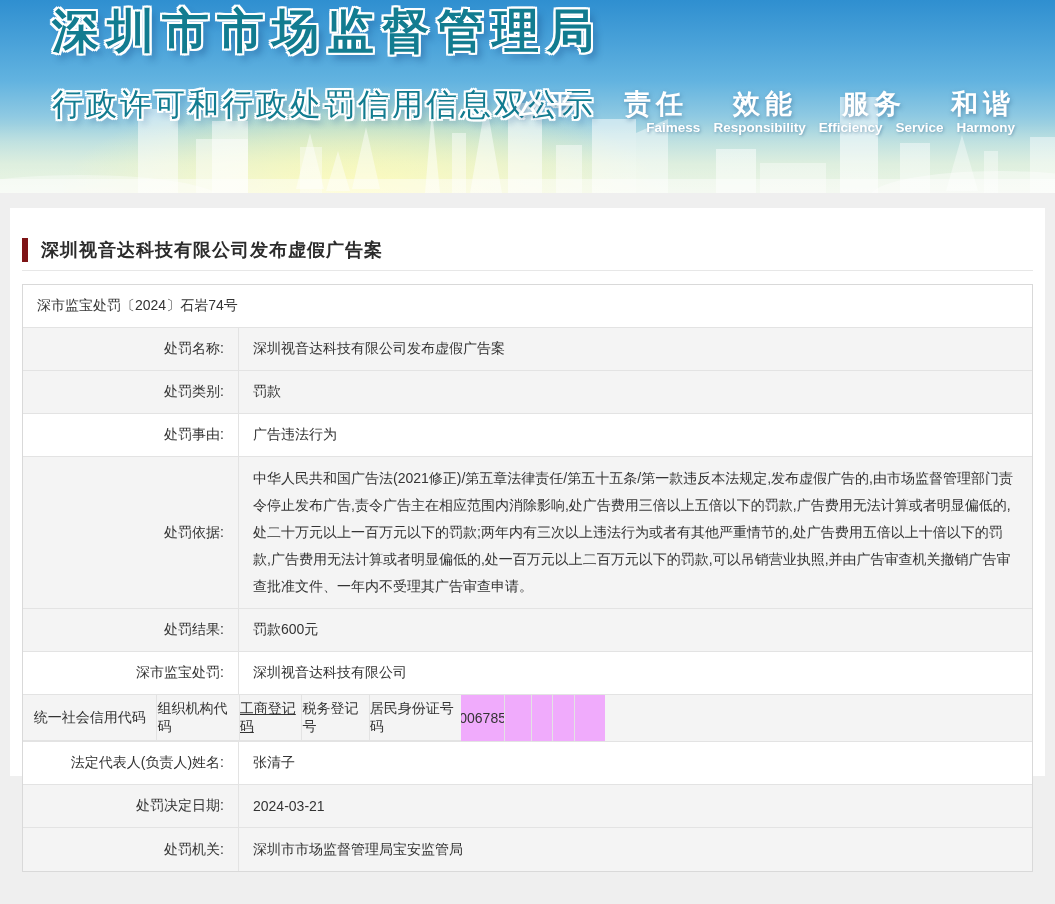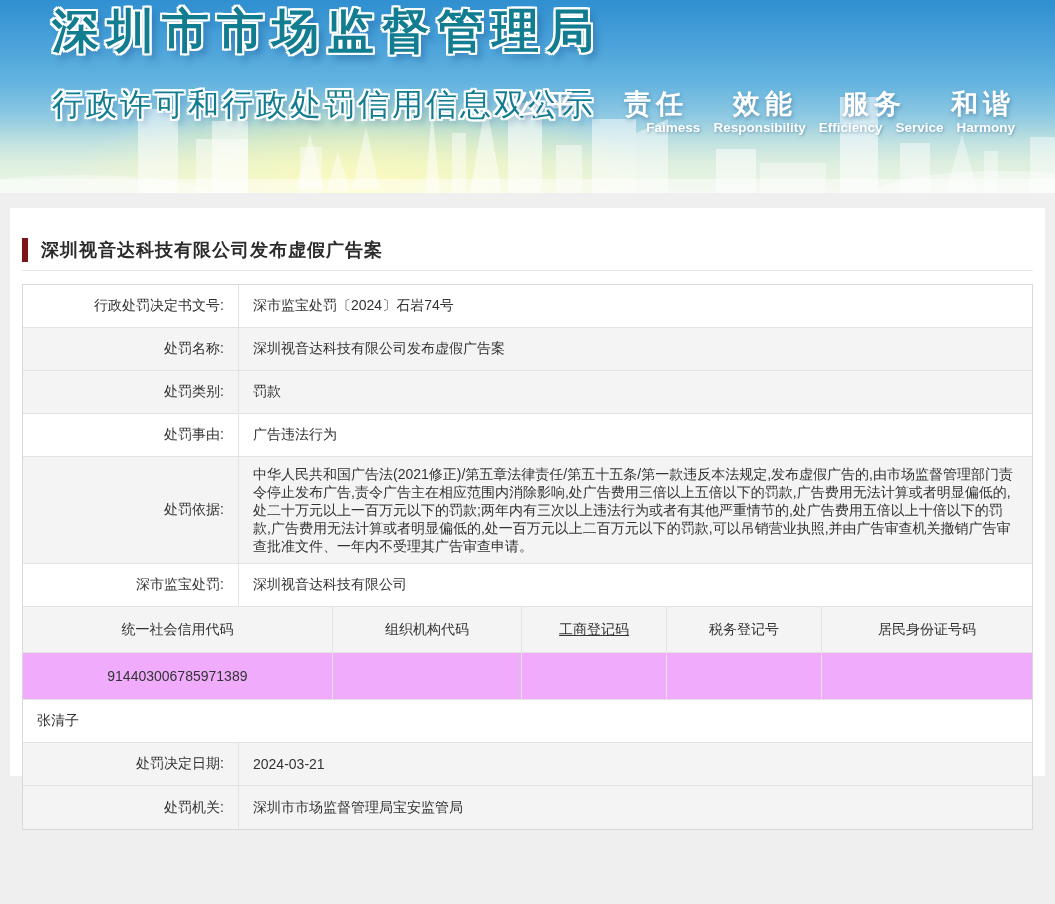--- a/index.html
+++ b/index.html
@@ -71,24 +71,24 @@
     background:#fff;
   }
   .row { display:flex; min-height:43px; border-bottom:1px solid #e3e3e3; }
   .row:last-child { border-bottom:none; }
   .row.shaded { background:#f4f4f4; }
   .cell-label {
     flex:0 0 216px; display:flex; align-items:center; justify-content:flex-end;
     padding:6px 14px 6px 6px; text-align:right; border-right:1px solid #e3e3e3;
   }
   .cell-value { flex:1; display:flex; align-items:center; padding:6px 16px 6px 14px; }
-  .row.dense .cell-value { line-height:18px; padding-top:8px; padding-bottom:8px; }
-
-  
-  .codes { flex:1; display:flex; flex-direction:column; padding:0; align-items:stretch; }
+  .row.dense .cell-value { line-height:27px; padding-top:8px; padding-bottom:8px; }
+
+  
+  .codes { flex:1; display:flex; flex-direction:row; padding:0; align-items:stretch; }
   .codes-row { display:flex; height:46px; }
   .codes-row.hdr { border-bottom:1px solid #e3e3e3; }
   .codes-row.val { background:#f0abfc; }
   .codes-cell {
     display:flex; align-items:center; justify-content:center;
     border-right:1px solid #e3e3e3; overflow:hidden;
   }
   .codes-cell:last-child { border-right:none;font-family:Liberation Serif, serif; }
   .cw0 { width:30.7%; } .cw1 { width:18.8%; } .cw2 { width:14.3%;text-decoration:underline; }
   .cw3 { width:15.4%; } .cw4 { width:20.8%; }
@@ -147,21 +147,20 @@
 
   <div class="case-title-wrap">
     <span class="accent-bar"></span>
     <span class="case-title">深圳视音达科技有限公司发布虚假广告案</span>
   </div>
   <div class="divider"></div>
 
   <div class="info-table">
 
     <div class="row">
-      <div class="cell-label">行政处罚决定书文号:</div>
       <div class="cell-value">深市监宝处罚〔2024〕石岩74号</div>
     </div>
 
     <div class="row shaded">
       <div class="cell-label">处罚名称:</div>
       <div class="cell-value">深圳视音达科技有限公司发布虚假广告案</div>
     </div>
 
     <div class="row shaded">
       <div class="cell-label">处罚类别:</div>
@@ -171,20 +170,24 @@
     <div class="row">
       <div class="cell-label">处罚事由:</div>
       <div class="cell-value">广告违法行为</div>
     </div>
 
     <div class="row shaded dense">
       <div class="cell-label">处罚依据:</div>
       <div class="cell-value">中华人民共和国广告法(2021修正)/第五章法律责任/第五十五条/第一款违反本法规定,发布虚假广告的,由市场监督管理部门责令停止发布广告,责令广告主在相应范围内消除影响,处广告费用三倍以上五倍以下的罚款,广告费用无法计算或者明显偏低的,处二十万元以上一百万元以下的罚款;两年内有三次以上违法行为或者有其他严重情节的,处广告费用五倍以上十倍以下的罚款,广告费用无法计算或者明显偏低的,处一百万元以上二百万元以下的罚款,可以吊销营业执照,并由广告审查机关撤销广告审查批准文件、一年内不受理其广告审查申请。</div>
     </div>
 
+    <div class="row shaded">
+      <div class="cell-label">处罚结果:</div>
+      <div class="cell-value">罚款600元</div>
+    </div>
 
     <div class="row">
       <div class="cell-label">深市监宝处罚:</div>
       <div class="cell-value">深圳视音达科技有限公司</div>
     </div>
 
     <div class="row shaded" style="padding:0;">
       <div class="codes">
         <div class="codes-row hdr">
           <div class="codes-cell cw0">统一社会信用代码</div>
@@ -197,20 +200,21 @@
           <div class="codes-cell cw0">914403006785971389</div>
           <div class="codes-cell cw1"></div>
           <div class="codes-cell cw2"></div>
           <div class="codes-cell cw3"></div>
           <div class="codes-cell cw4"></div>
         </div>
       </div>
     </div>
 
     <div class="row">
+      <div class="cell-label">法定代表人(负责人)姓名:</div>
       <div class="cell-value">张清子</div>
     </div>
 
     <div class="row shaded">
       <div class="cell-label">处罚决定日期:</div>
       <div class="cell-value">2024-03-21</div>
     </div>
 
     <div class="row shaded">
       <div class="cell-label">处罚机关:</div>

